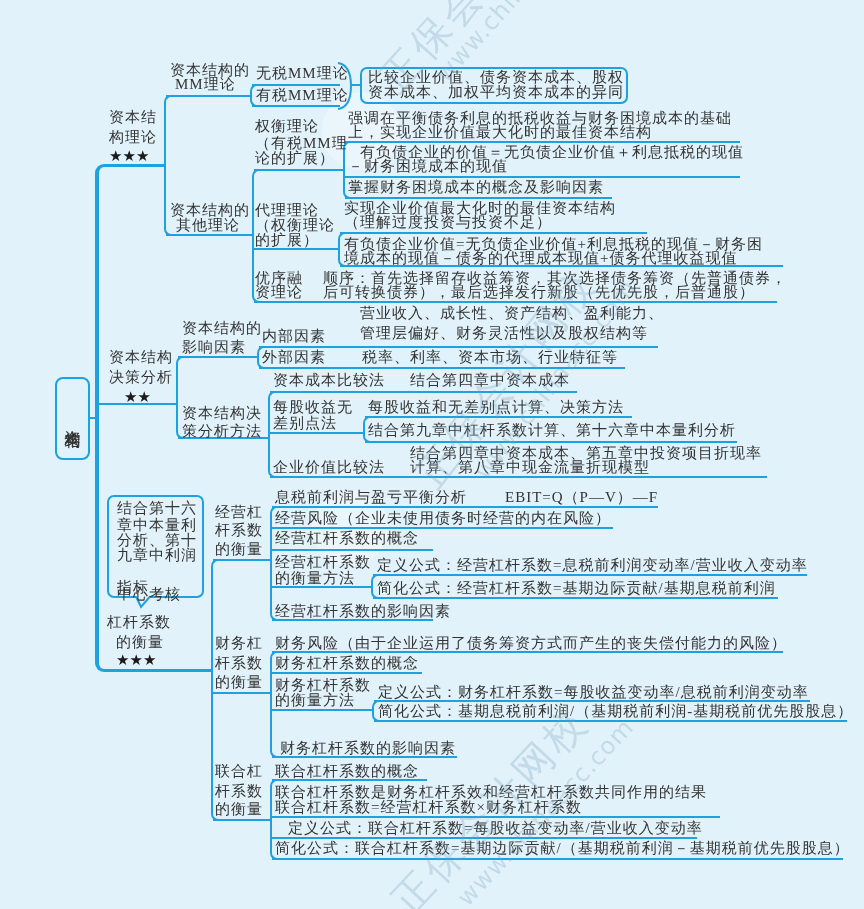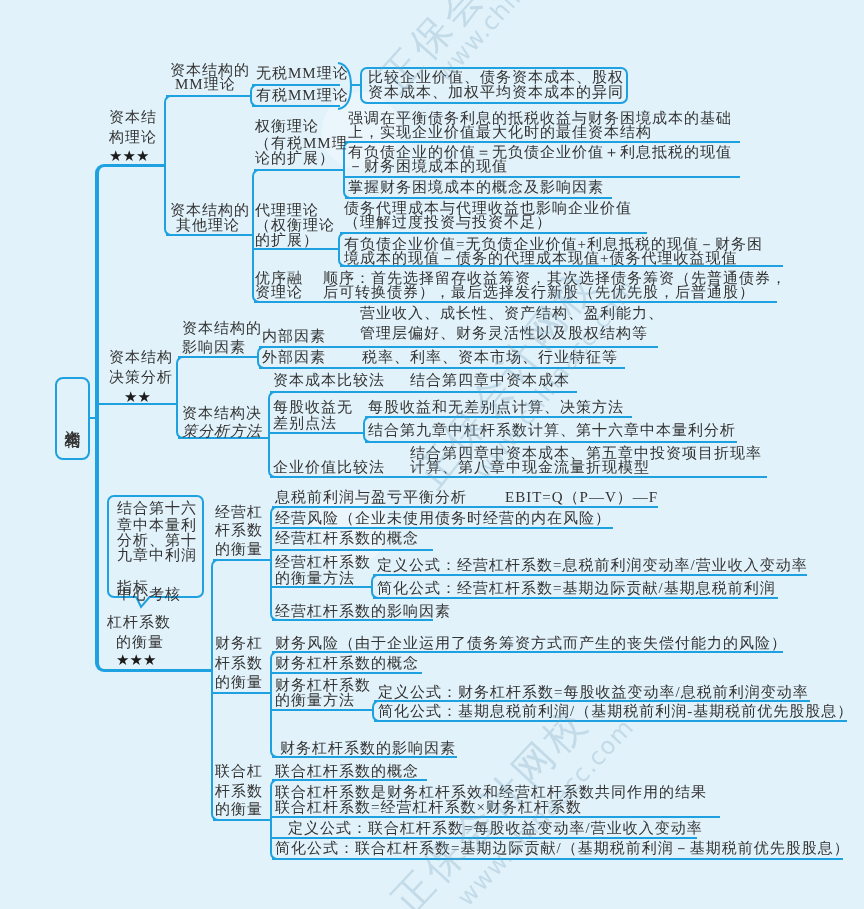--- a/index.html
+++ b/index.html
@@ -126,28 +126,28 @@
   <span class="t" style="left:368px;top:83px;">资本成本、加权平均资本成本的异同</span>
 
   <span class="t" style="left:170px;top:201px;">资本结构的</span>
   <span class="t" style="left:176px;top:216px;">其他理论</span>
 
   <span class="t" style="left:255px;top:117px;">权衡理论</span>
   <span class="t" style="left:255px;top:134px;">（有税MM理</span>
   <span class="t" style="left:255px;top:149px;">论的扩展）</span>
   <span class="t" style="left:348px;top:109px;">强调在平衡债务利息的抵税收益与财务困境成本的基础</span>
   <span class="t" style="left:348px;top:123px;">上，实现企业价值最大化时的最佳资本结构</span>
-  <span class="t" style="left:348px;top:143px;">有负债企业的价值＝无负债企业价值＋利息抵税的现值</span>
+  <span class="t" style="left:360px;top:143px;">有负债企业的价值＝无负债企业价值＋利息抵税的现值</span>
   <span class="t" style="left:348px;top:157px;">－财务困境成本的现值</span>
   <span class="t" style="left:348px;top:178px;">掌握财务困境成本的概念及影响因素</span>
 
   <span class="t" style="left:255px;top:201px;">代理理论</span>
   <span class="t" style="left:255px;top:216px;">（权衡理论</span>
   <span class="t" style="left:255px;top:231px;">的扩展）</span>
-  <span class="t" style="left:344px;top:199px;">债务代理成本与代理收益也影响企业价值</span>
+  <span class="t" style="left:344px;top:199px;">实现企业价值最大化时的最佳资本结构</span>
   <span class="t" style="left:344px;top:213px;">（理解过度投资与投资不足）</span>
   <span class="t" style="left:344px;top:235px;">有负债企业价值=无负债企业价值+利息抵税的现值－财务困</span>
   <span class="t" style="left:344px;top:249px;">境成本的现值－债务的代理成本现值+债务代理收益现值</span>
 
   <span class="t" style="left:255px;top:269px;">优序融</span>
   <span class="t" style="left:255px;top:283px;">资理论</span>
   <span class="t" style="left:323px;top:269px;">顺序：首先选择留存收益筹资，其次选择债务筹资（先普通债券，</span>
   <span class="t" style="left:323px;top:283px;">后可转换债券），最后选择发行新股（先优先股，后普通股）</span>
 
   <span class="t" style="left:109px;top:348px;">资本结构</span>
@@ -156,21 +156,21 @@
 
   <span class="t" style="left:182px;top:319px;">资本结构的</span>
   <span class="t" style="left:182px;top:338px;">影响因素</span>
   <span class="t" style="left:262px;top:327px;">内部因素</span>
   <span class="t" style="left:360px;top:304px;">营业收入、成长性、资产结构、盈利能力、</span>
   <span class="t" style="left:360px;top:324px;">管理层偏好、财务灵活性以及股权结构等</span>
   <span class="t" style="left:262px;top:348px;">外部因素</span>
   <span class="t" style="left:362px;top:348px;">税率、利率、资本市场、行业特征等</span>
 
   <span class="t" style="left:182px;top:404px;">资本结构决</span>
-  <span class="t" style="left:182px;top:422px;font-style:italic;">策分析方法</span>
+  <span class="t" style="left:182px;top:422px;">策分析方法</span>
   <span class="t" style="left:273px;top:371px;">资本成本比较法</span>
   <span class="t" style="left:410px;top:371px;">结合第四章中资本成本</span>
   <span class="t" style="left:273px;top:398px;">每股收益无</span>
   <span class="t" style="left:273px;top:414px;">差别点法</span>
   <span class="t" style="left:368px;top:398px;">每股收益和无差别点计算、决策方法</span>
   <span class="t" style="left:368px;top:421px;">结合第九章中杠杆系数计算、第十六章中本量利分析</span>
   <span class="t" style="left:273px;top:458px;">企业价值比较法</span>
   <span class="t" style="left:410px;top:444px;">结合第四章中资本成本、第五章中投资项目折现率</span>
   <span class="t" style="left:410px;top:458px;">计算、第八章中现金流量折现模型</span>
 

